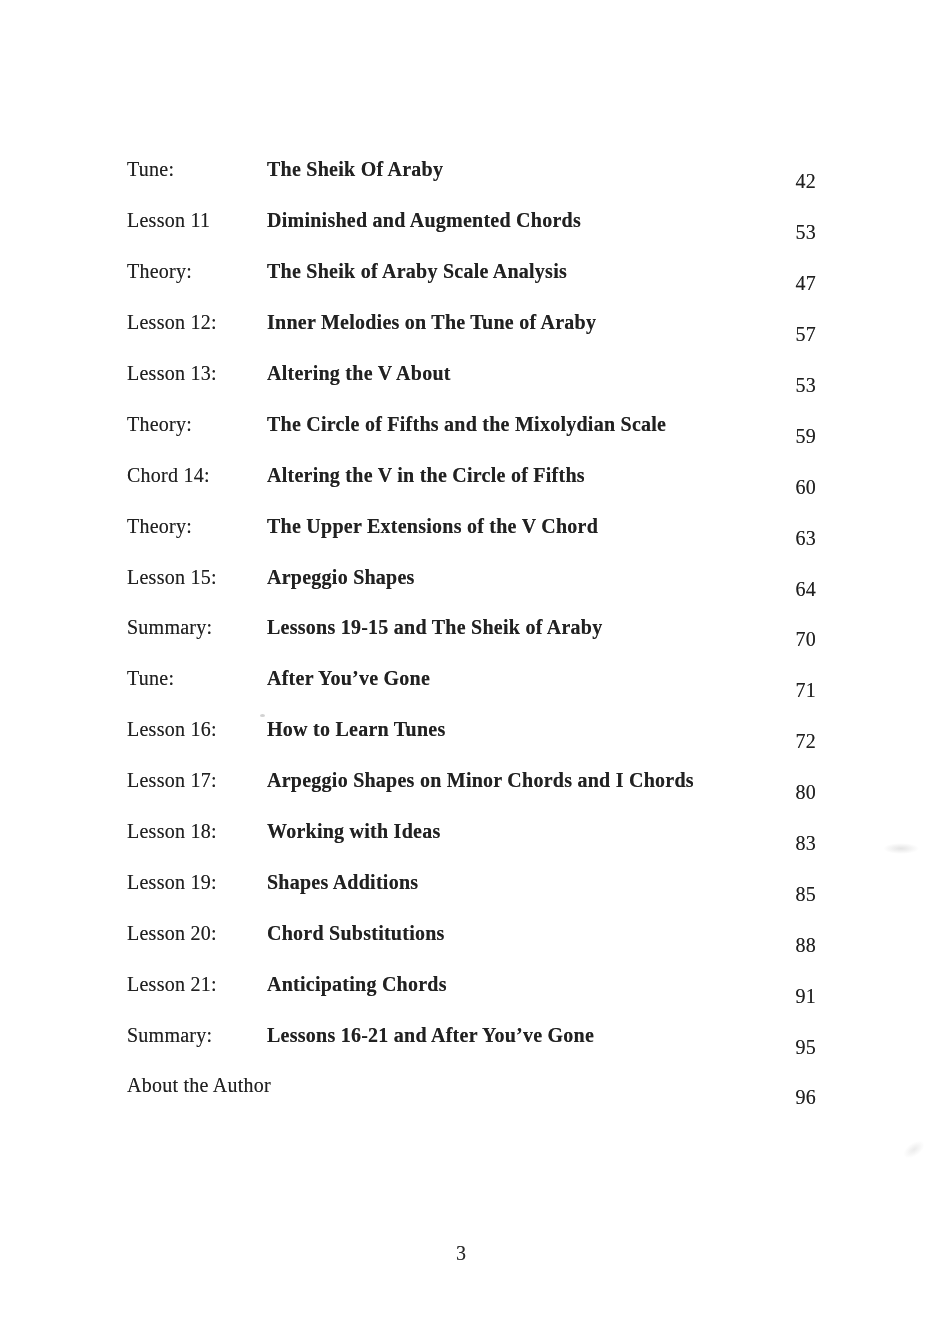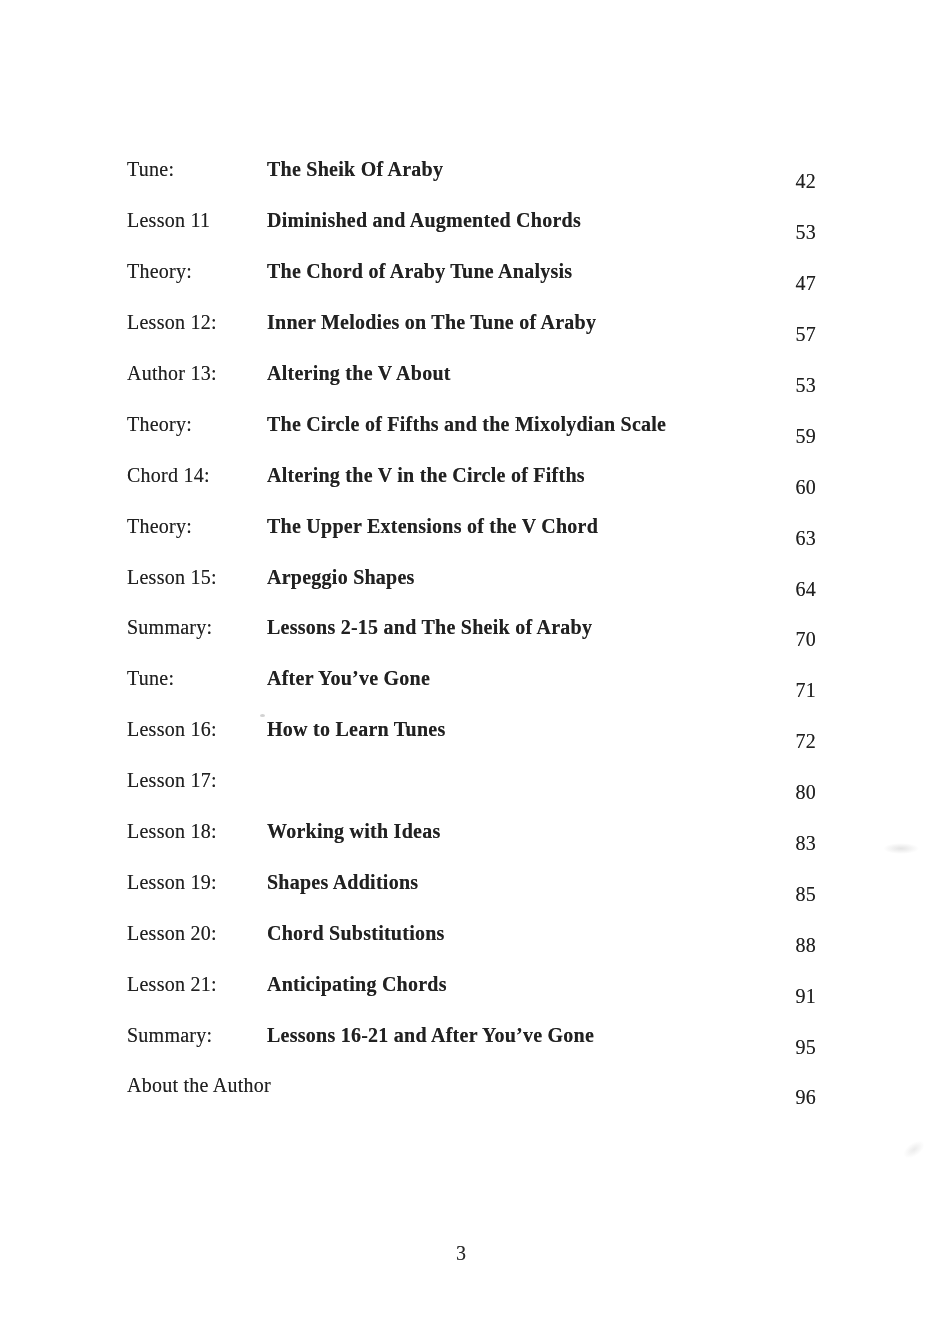--- a/index.html
+++ b/index.html
@@ -95,32 +95,32 @@
     </div>
 
     <div class="toc-row">
       <span class="col-label">Lesson 11</span>
       <span class="col-title">Diminished and Augmented Chords</span>
       <span class="col-page">53</span>
     </div>
 
     <div class="toc-row">
       <span class="col-label">Theory:</span>
-      <span class="col-title">The Chord of Araby Tune Analysis</span>
+      <span class="col-title">The Sheik of Araby Scale Analysis</span>
       <span class="col-page">47</span>
     </div>
 
     <div class="toc-row">
       <span class="col-label">Lesson 12:</span>
       <span class="col-title">Inner Melodies on The Tune of Araby</span>
       <span class="col-page">57</span>
     </div>
 
     <div class="toc-row">
-      <span class="col-label">Author 13:</span>
+      <span class="col-label">Lesson 13:</span>
       <span class="col-title">Altering the V About</span>
       <span class="col-page">53</span>
     </div>
 
     <div class="toc-row">
       <span class="col-label">Theory:</span>
       <span class="col-title">The Circle of Fifths and the Mixolydian Scale</span>
       <span class="col-page">59</span>
     </div>
 
@@ -137,38 +137,39 @@
     </div>
 
     <div class="toc-row">
       <span class="col-label">Lesson 15:</span>
       <span class="col-title">Arpeggio Shapes</span>
       <span class="col-page">64</span>
     </div>
 
     <div class="toc-row">
       <span class="col-label">Summary:</span>
-      <span class="col-title">Lessons 2-15 and The Sheik of Araby</span>
+      <span class="col-title">Lessons 19-15 and The Sheik of Araby</span>
       <span class="col-page">70</span>
     </div>
 
     <div class="toc-row">
       <span class="col-label">Tune:</span>
       <span class="col-title">After You’ve Gone</span>
       <span class="col-page">71</span>
     </div>
 
     <div class="toc-row">
       <span class="col-label">Lesson 16:</span>
       <span class="col-title">How to Learn Tunes</span>
       <span class="col-page">72</span>
     </div>
 
     <div class="toc-row">
       <span class="col-label">Lesson 17:</span>
+      <span class="col-title">Arpeggio Shapes on Minor Chords and I Chords</span>
       <span class="col-page">80</span>
     </div>
 
     <div class="toc-row">
       <span class="col-label">Lesson 18:</span>
       <span class="col-title">Working with Ideas</span>
       <span class="col-page">83</span>
     </div>
 
     <div class="toc-row">

